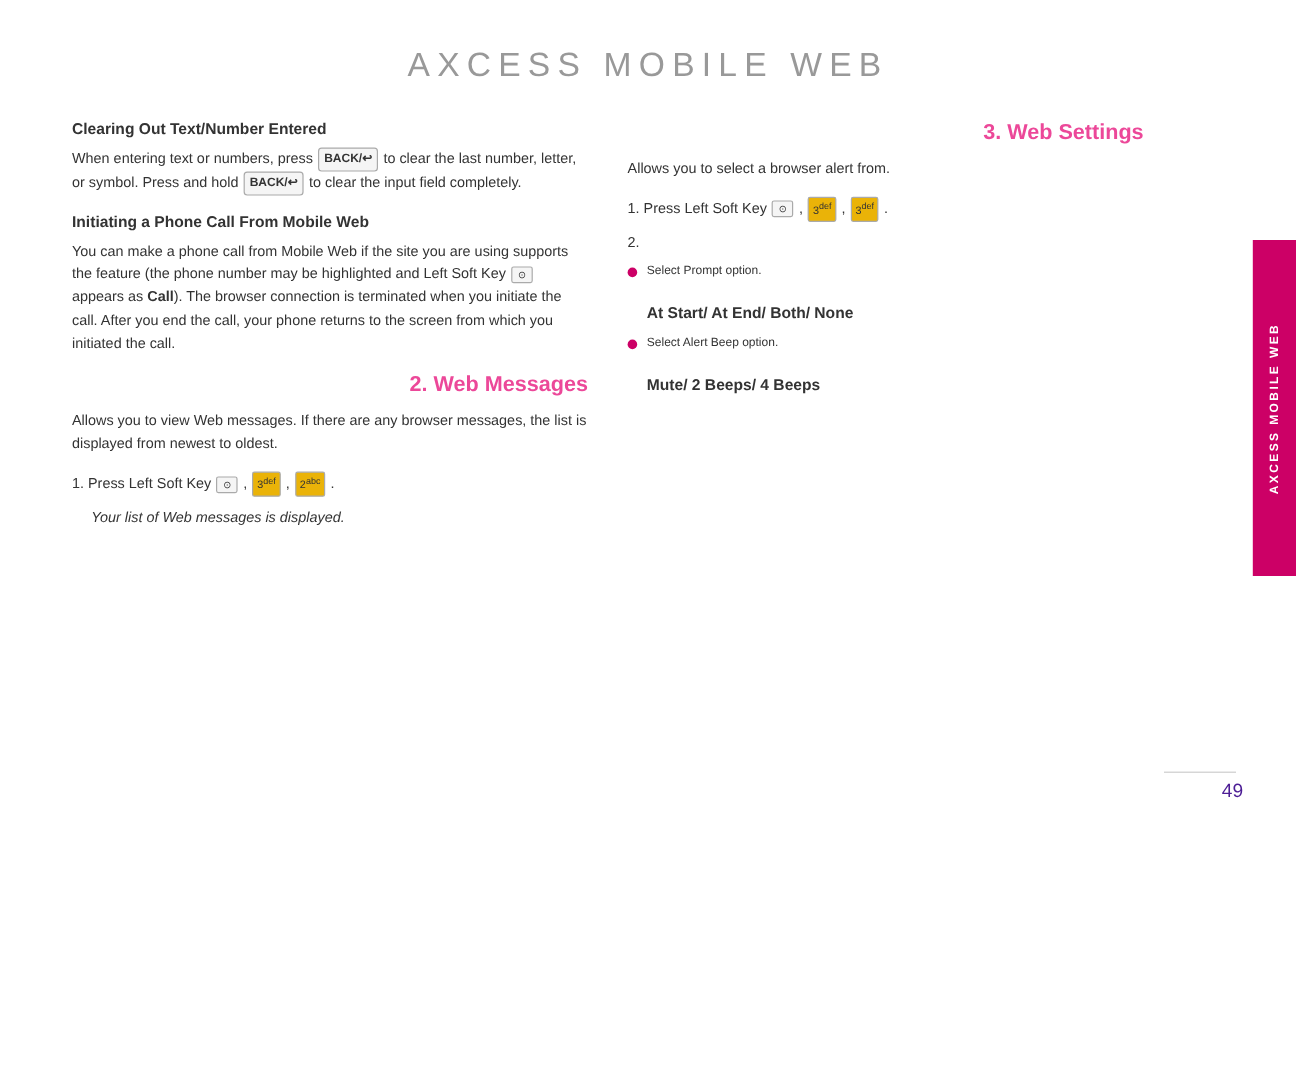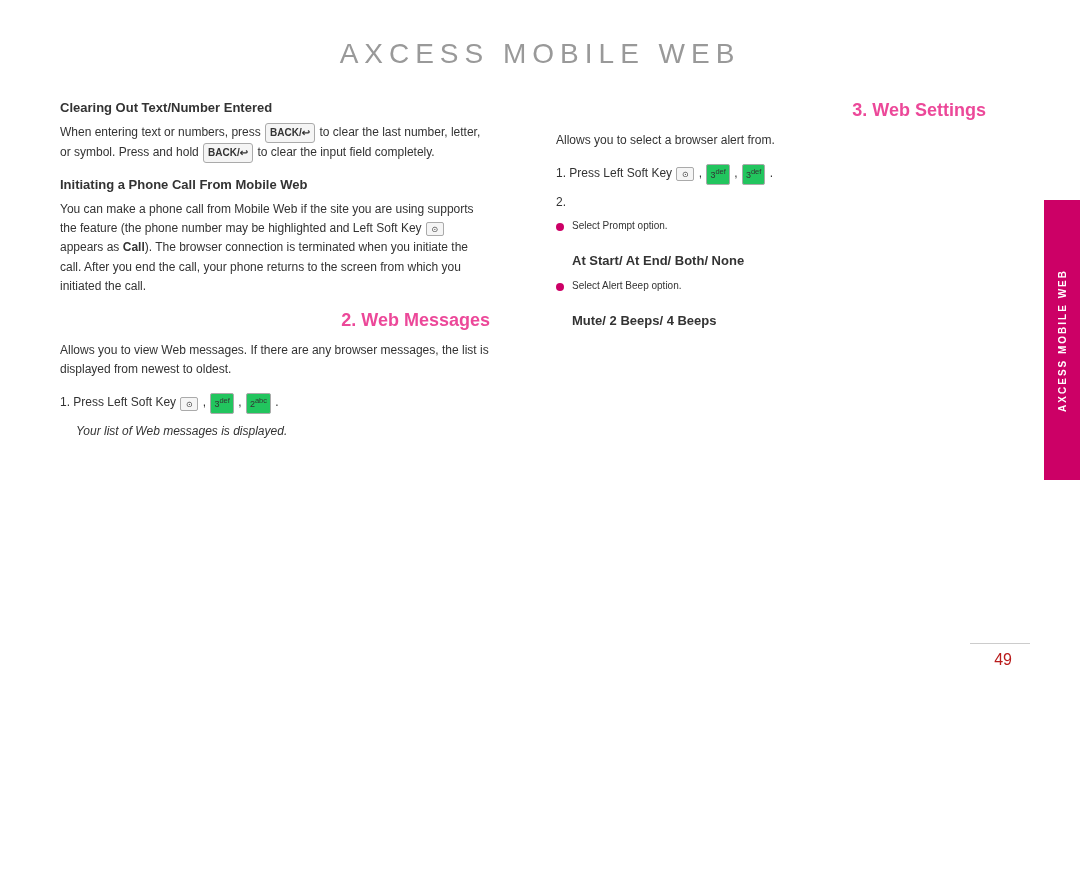--- a/index.html
+++ b/index.html
@@ -55,21 +55,21 @@
       font-size: 10px;
       font-weight: 600;
       letter-spacing: 2px;
       text-transform: uppercase;
     }
 
     
     .content-area {
       display: flex;
       padding: 0 60px;
-      gap: 66px;
+      gap: 33px;
     }
 
     .left-column {
       flex: 1;
       max-width: 430px;
     }
 
     .right-column {
       flex: 1;
       max-width: 430px;
@@ -112,21 +112,21 @@
       margin: 0 1px;
     }
 
     .key-btn-small {
       display: inline-block;
       border: 1px solid #aaaaaa;
       border-radius: 2px;
       padding: 1px 3px;
       font-size: 9px;
       color: #333333;
-      background: #22c55e;
+      background: #eab308;
       vertical-align: middle;
       margin: 0 1px;
     }
 
     .key-icon {
       display: inline-block;
       width: 18px;
       height: 14px;
       border: 1px solid #aaaaaa;
       border-radius: 2px;
@@ -174,23 +174,23 @@
       color: #333333;
       margin-left: 16px;
       margin-bottom: 10px;
       margin-top: 20px;
     }
 
     
     .page-number {
       position: absolute;
       bottom: 30px;
-      right: 68px;
+      right: 44px;
       font-size: 16px;
-      color: #b91c1c;
+      color: #4c1d95;
     }
 
     
     .bottom-divider {
       position: absolute;
       bottom: 55px;
       right: 50px;
       width: 60px;
       height: 1px;
       background: #cccccc;

